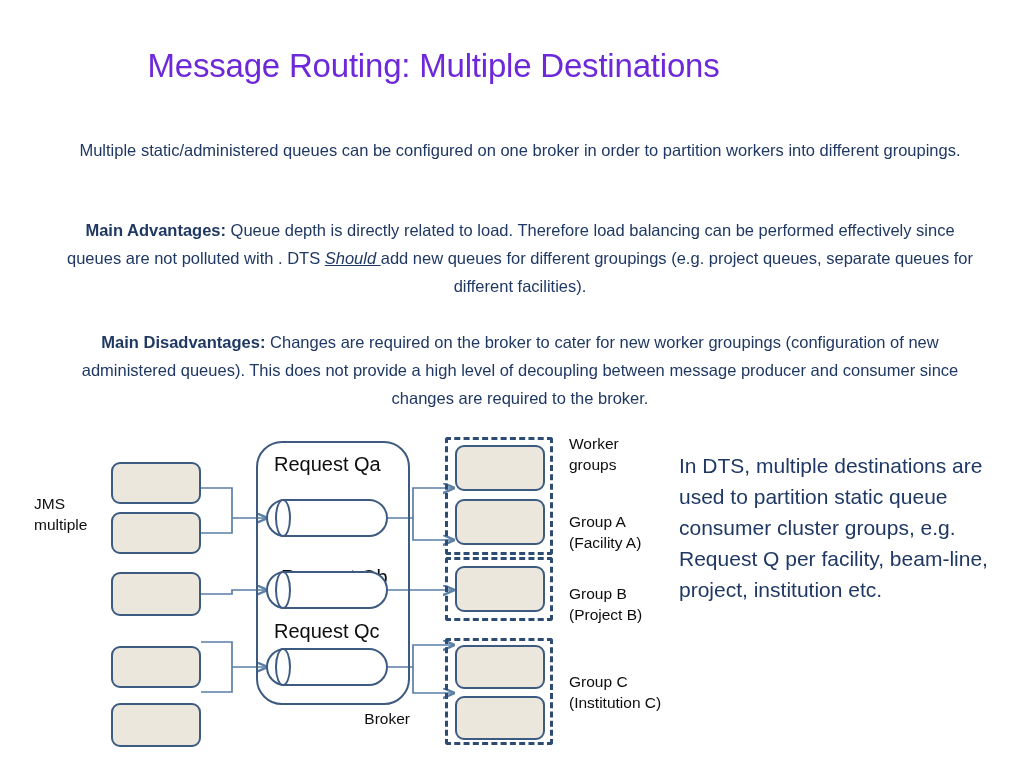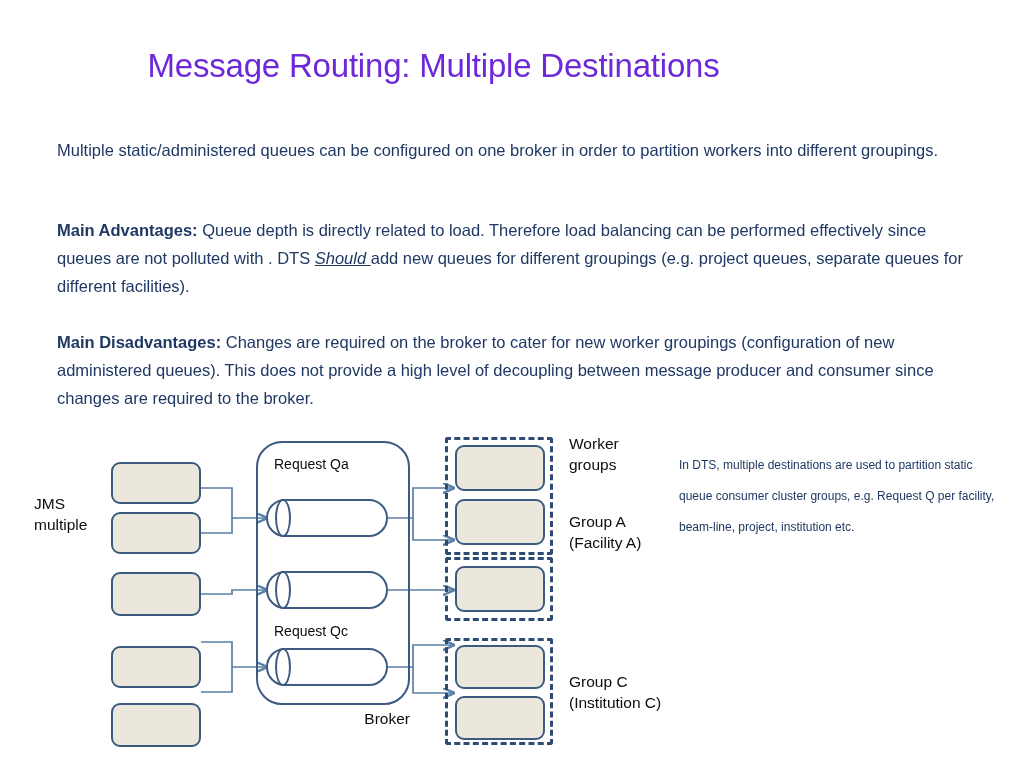--- a/index.html
+++ b/index.html
@@ -31,21 +31,21 @@
   }
 
   
   .body-para {
     position: absolute;
     left: 57px;
     width: 926px;
     font-size: 16.5px;
     line-height: 28px;
     color: #1f3864;
-    text-align: left;
+    text-align: center;
   }
   #para-intro  { top: 136px; }
   #para-adv    { top: 216px; }
   #para-disadv { top: 328px; }
   .lead { font-weight: bold; }
   .em-underline { font-style: italic; text-decoration: underline; }
 
   
   #diagram {
     position: absolute;
@@ -117,29 +117,29 @@
 
   
   .dlabel {
     position: absolute;
     font-size: 15.5px;
     line-height: 21px;
     color: #0d0d0d;
     font-family: "Liberation Sans", sans-serif;
     white-space: pre-line;
   }
-  .qlabel { font-size: 14px; color: #0d0d0d; }
+  .qlabel { font-size: 20px; color: #0d0d0d; }
 
   
   #callout {
     position: absolute;
     left: 679px;
     top: 25px;
     width: 320px;
-    font-size: 12px;
+    font-size: 21px;
     line-height: 31px;
     color: #1f3864;
   }
 </style>
 </head>
 <body>
 
 <div id="slide-title">Message Routing: Multiple Destinations</div>
 
 <div class="body-para" id="para-intro">Multiple static/administered queues can be configured on one broker in order to partition workers into different groupings.</div>
@@ -211,18 +211,20 @@
   <div class="node-box" style="left:455px; top:141px; width:90px; height:46px;"></div>
 
   <div class="group-dash" style="left:445px; top:213px; width:108px; height:107px;"></div>
   <div class="node-box" style="left:455px; top:220px; width:90px; height:44px;"></div>
   <div class="node-box" style="left:455px; top:271px; width:90px; height:44px;"></div>
 
   <div class="dlabel" style="left:569px; top:8px; width:105px;">Worker
 groups</div>
   <div class="dlabel" style="left:569px; top:86px; width:115px;">Group A
 (Facility A)</div>
+  <div class="dlabel" style="left:569px; top:158px; width:115px;">Group B
+(Project B)</div>
   <div class="dlabel" style="left:569px; top:246px; width:130px;">Group C
 (Institution C)</div>
 
   <div id="callout">In DTS, multiple destinations are used to partition static queue consumer cluster groups, e.g. Request Q per facility, beam-line, project, institution etc.</div>
 
 </div>
 
 </body></html>

